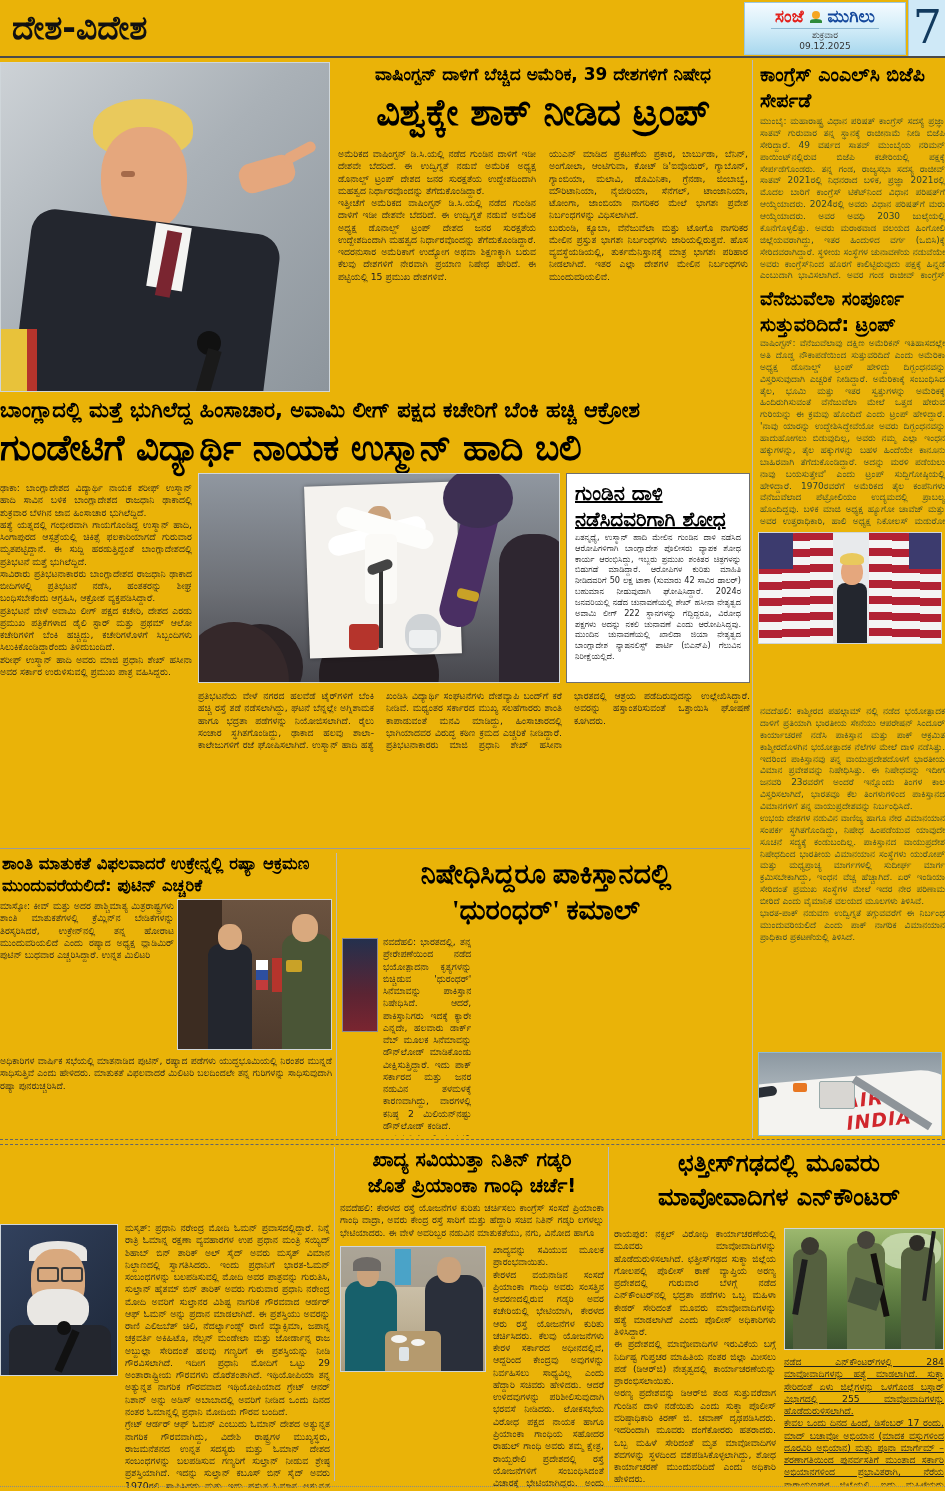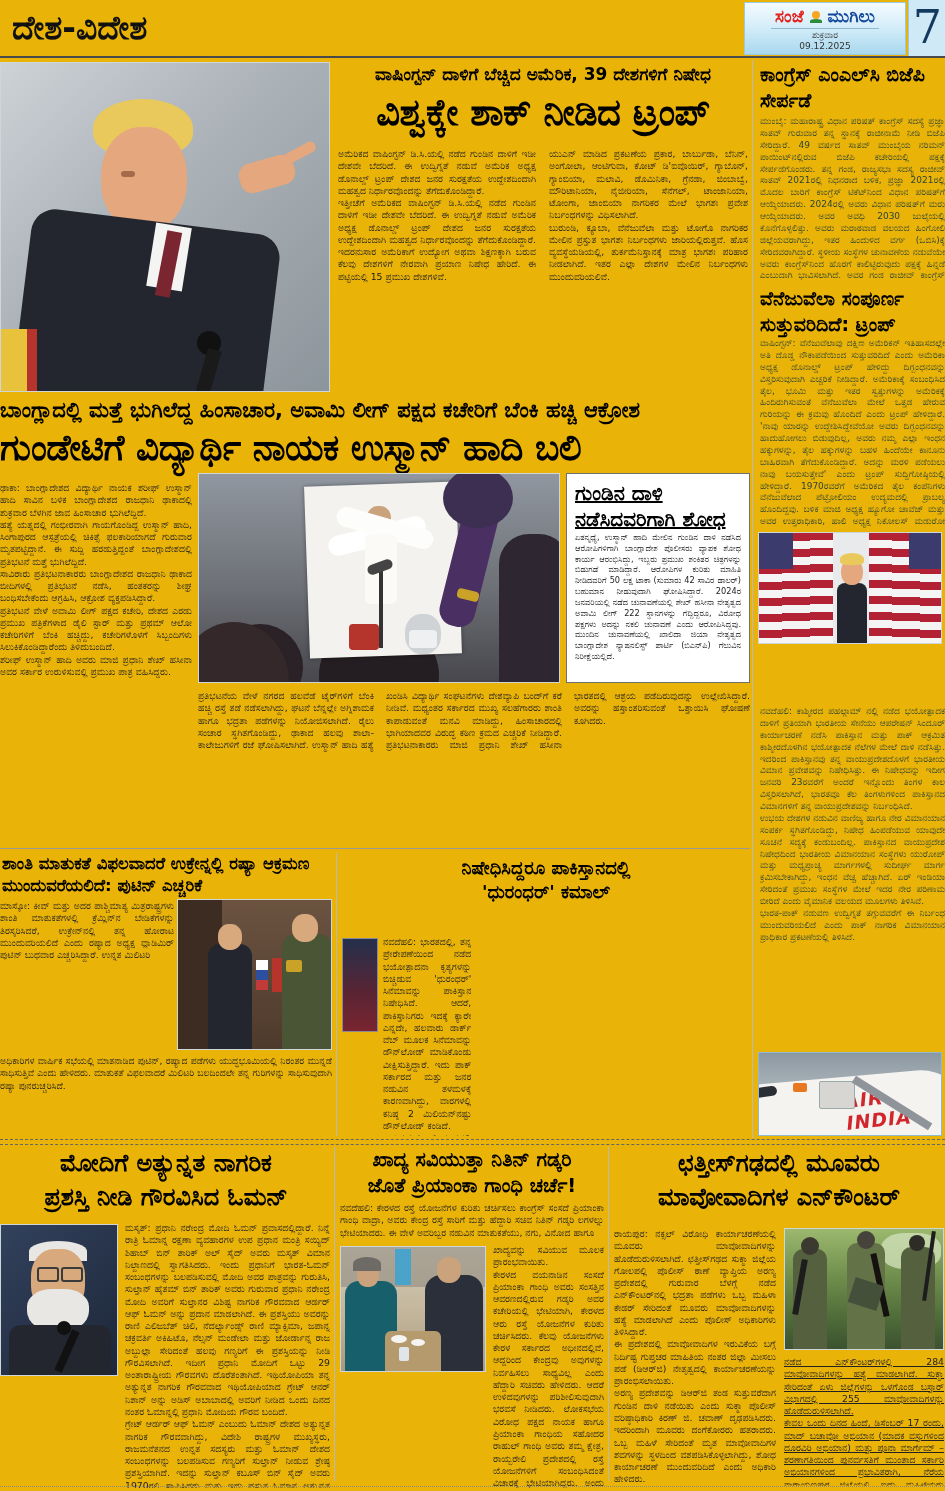--- a/index.html
+++ b/index.html
@@ -158,33 +158,31 @@
     <div style="left:78px;top:80px;width:12px;height:10px;background:#c23b3b;"></div>
     <div style="left:94px;top:58px;width:12px;height:34px;background:#b5342c;"></div>
     <div style="left:104px;top:34px;width:50px;height:120px;background:#4a5536;border-radius:14px 14px 0 0;"></div>
     <div style="left:114px;top:14px;width:26px;height:28px;background:#d9a97e;border-radius:45%;"></div>
     <div style="left:108px;top:60px;width:16px;height:12px;background:#c9a227;border-radius:2px;"></div>
   </div>
   <div class="body-txt abs" style="left:0;top:1055px;width:332px;height:80px;">ಅಧಿಕಾರಿಗಳ ವಾರ್ಷಿಕ ಸಭೆಯಲ್ಲಿ ಮಾತನಾಡಿದ ಪುಟಿನ್, ರಷ್ಯಾದ ಪಡೆಗಳು ಯುದ್ಧಭೂಮಿಯಲ್ಲಿ ನಿರಂತರ ಮುನ್ನಡೆ ಸಾಧಿಸುತ್ತಿವೆ ಎಂದು ಹೇಳಿದರು. ಮಾತುಕತೆ ವಿಫಲವಾದರೆ ಮಿಲಿಟರಿ ಬಲದಿಂದಲೇ ತನ್ನ ಗುರಿಗಳನ್ನು ಸಾಧಿಸುವುದಾಗಿ ರಷ್ಯಾ ಪುನರುಚ್ಚರಿಸಿದೆ.</div>
 
   <div class="vrule" style="left:336px;top:853px;height:283px;"></div>
 
-  <div class="headline abs center" style="left:342px;top:856px;width:408px;font-size:18px;line-height:1.35;">ನಿಷೇಧಿಸಿದ್ದರೂ ಪಾಕಿಸ್ತಾನದಲ್ಲಿ
+  <div class="headline abs center" style="left:342px;top:856px;width:408px;font-size:27px;line-height:1.35;font-family:Liberation Serif, serif;">ನಿಷೇಧಿಸಿದ್ದರೂ ಪಾಕಿಸ್ತಾನದಲ್ಲಿ
 'ಧುರಂಧರ್' ಕಮಾಲ್</div>
   <div class="abs" style="left:342px;top:936px;width:408px;height:200px;column-count:3;column-gap:10px;overflow:hidden;">
     <div style="float:left;width:34px;height:92px;margin:2px 5px 2px 0;background:linear-gradient(180deg,#24304d 0%,#5b2433 60%,#7a2530 100%);border:1px solid #889;"></div>
     <span class="body-txt" style="display:block;">ನವದೆಹಲಿ: ಭಾರತದಲ್ಲಿ, ತನ್ನ ಪ್ರೇರೇಪಣೆಯಿಂದ ನಡೆದ ಭಯೋತ್ಪಾದನಾ ಕೃತ್ಯಗಳನ್ನು ಬಿಚ್ಚಿಡುವ 'ಧುರಂಧರ್' ಸಿನೆಮಾವನ್ನು ಪಾಕಿಸ್ತಾನ ನಿಷೇಧಿಸಿದೆ. ಆದರೆ, ಪಾಕಿಸ್ತಾನಿಗರು ಇದಕ್ಕೆ ಕ್ಯಾರೇ ಎನ್ನದೇ, ಹಲವಾರು ಡಾರ್ಕ್ ವೆಬ್ ಮೂಲಕ ಸಿನೆಮಾವನ್ನು ಡೌನ್‌ಲೋಡ್ ಮಾಡಿಕೊಂಡು ವೀಕ್ಷಿಸುತ್ತಿದ್ದಾರೆ. ಇದು ಪಾಕ್ ಸರ್ಕಾರದ ಮತ್ತು ಜನರ ನಡುವಿನ ತಳಮಳಕ್ಕೆ ಕಾರಣವಾಗಿದ್ದು, ವಾರಗಳಲ್ಲಿ ಕನಿಷ್ಠ 2 ಮಿಲಿಯನ್‌ನಷ್ಟು ಡೌನ್‌ಲೋಡ್ ಕಂಡಿದೆ.
 ಇಂದಿನ ಡಿಜಿಟಲ್ ಯುಗದಲ್ಲಿ ಥಿಯೇಟರ್‌ಗಳೇ ಮೂಲವಾಗಿ ಉಳಿದಿಲ್ಲ. ಹೀಗಾಗಿ, ಪಾಕಿಸ್ತಾನಿಗರು ವೀಕ್ಷಿಸಲು ಶ್ರೀಲಂಕಾ, ನೇಪಾಳ ಮತ್ತು ವಿದೇಶಿ ಸರ್ವರ್‌ಗಳನ್ನು ಬಳಸುತ್ತಿದ್ದಾರೆ. ಜೊತೆಗೆ, ಟೊರೆಂಟ್ ಜಾಲಗಳಲ್ಲಿ, ಭೂಗತ ಸ್ಟ್ರೀಮ್‌ಗಳು ಮತ್ತು ವಿಪಿಎನ್ ಮೂಲಕ ಚಿತ್ರವನ್ನು ಡೌನ್‌ಲೋಡ್ ಮಾಡುತ್ತಿದ್ದಾರೆ. ಇದು ದೇಶದ ಅತಿ ಹೆಚ್ಚು ವೀಕ್ಷಣೆ ಕಂಡ ನಿಷೇಧಿತ ಸಿನೆಮಾವಾಗಿದೆ ಎಂಬುದು ವಿಶೇಷ.
 1999ರ ಕಂದಹಾರ್ ವಿಮಾನ ಅಪಹರಣ, 26/11ರ ಮುಂಬೈ ದಾಳಿ, ಸಂಸತ್ ಭವನ ಅಟ್ಯಾಕ್ ಮತ್ತು ಗ್ಯಾಂಗ್ ವಾರ್‌ಗಳನ್ನು ಒಳಗೊಂಡ ಈ ಸಿನೆಮಾ ಕೇವಲ ಎರಡು ವಾರಗಳಲ್ಲಿ ಜಾಗತಿಕ ಮಟ್ಟದಲ್ಲಿ ಭಾರೀ ಗಳಿಕೆ ಕಂಡಿದೆ.</span>
   </div>
 
   <div class="double-dash" style="left:0;top:1139px;width:945px;"></div>
 
-  <div class="headline abs center" style="left:2px;top:1147px;width:328px;font-size:24px;line-height:1.4;">ಮೋದಿಗೆ ಅತ್ಯುನ್ನತ ನಾಗರಿಕ
-ಪ್ರಶಸ್ತಿ ನೀಡಿ ಗೌರವಿಸಿದ ಓಮನ್</div>
   <div class="abs" style="left:0;top:1222px;width:330px;height:266px;overflow:hidden;">
     <div class="float-photo" style="width:118px;height:152px;background:linear-gradient(135deg,#32415d,#1d2738);">
       <div style="left:28px;top:16px;width:58px;height:20px;background:#e9e7e3;border-radius:50% 50% 0 0;"></div>
       <div style="left:30px;top:24px;width:54px;height:64px;background:#d9a97e;border-radius:42%;"></div>
       <div style="left:36px;top:42px;width:18px;height:11px;border:2px solid #3a3a3a;border-radius:3px;"></div>
       <div style="left:60px;top:42px;width:18px;height:11px;border:2px solid #3a3a3a;border-radius:3px;"></div>
       <div style="left:26px;top:64px;width:62px;height:44px;background:#e9e7e3;border-radius:40% 40% 50% 50%;"></div>
       <div style="left:8px;top:100px;width:102px;height:52px;background:#23262e;border-radius:12px 12px 0 0;"></div>
       <div style="left:62px;top:104px;width:8px;height:44px;background:#111;transform:rotate(24deg);"></div>
       <div style="left:56px;top:96px;width:14px;height:14px;background:#111;border-radius:50%;"></div>

